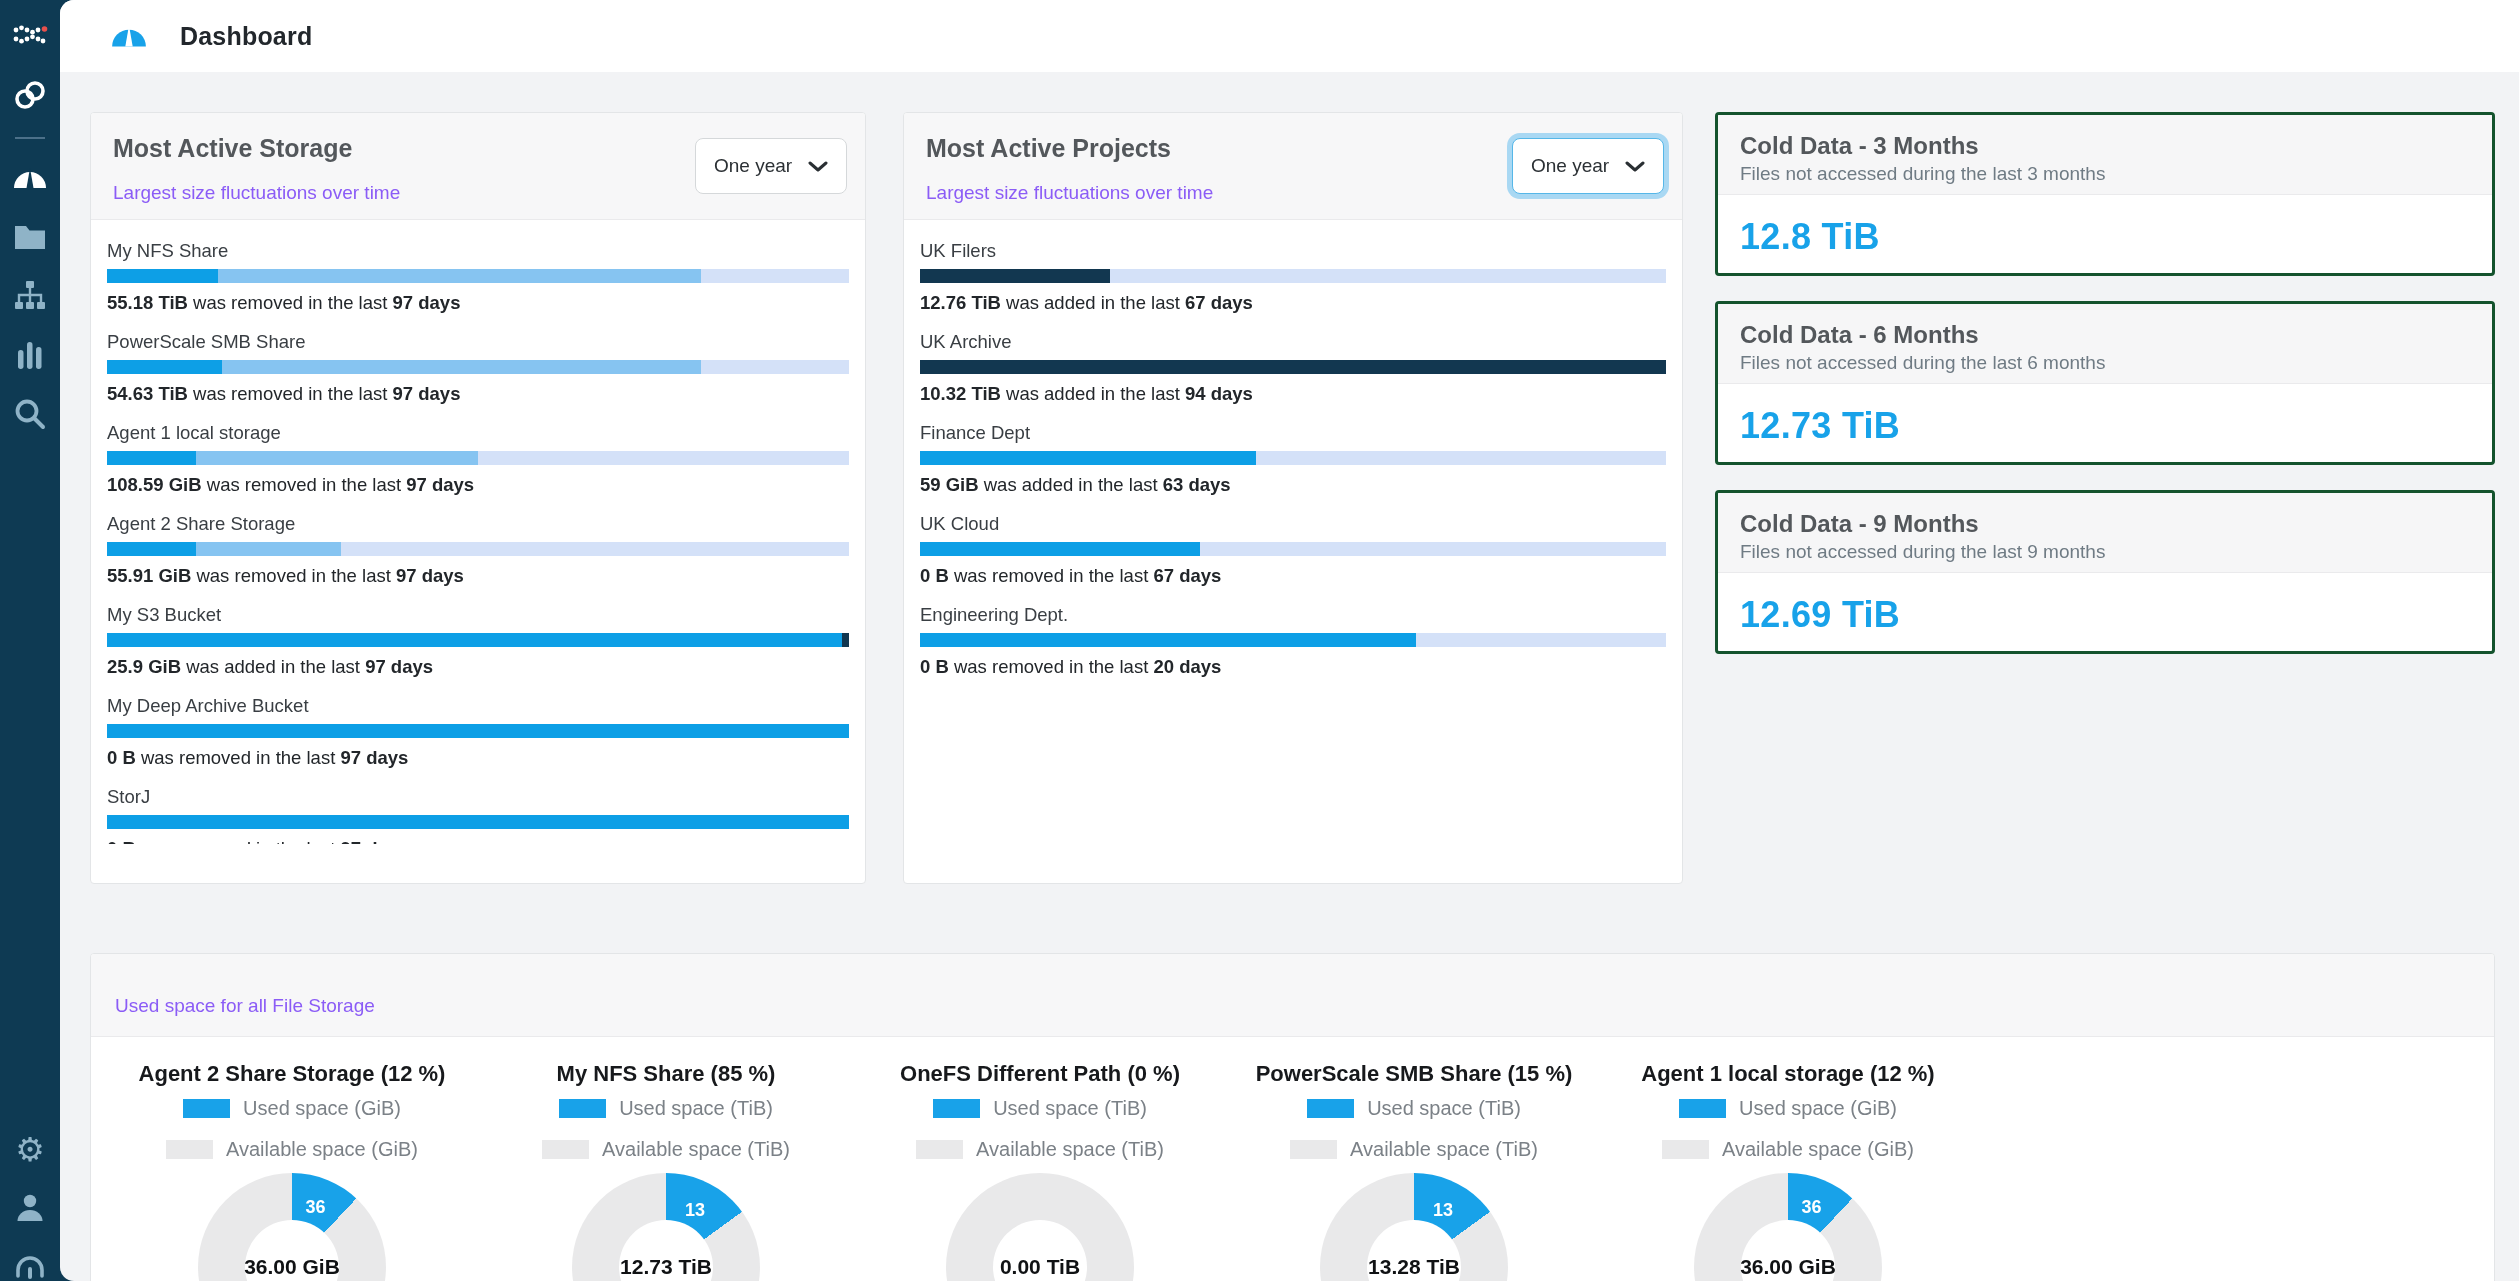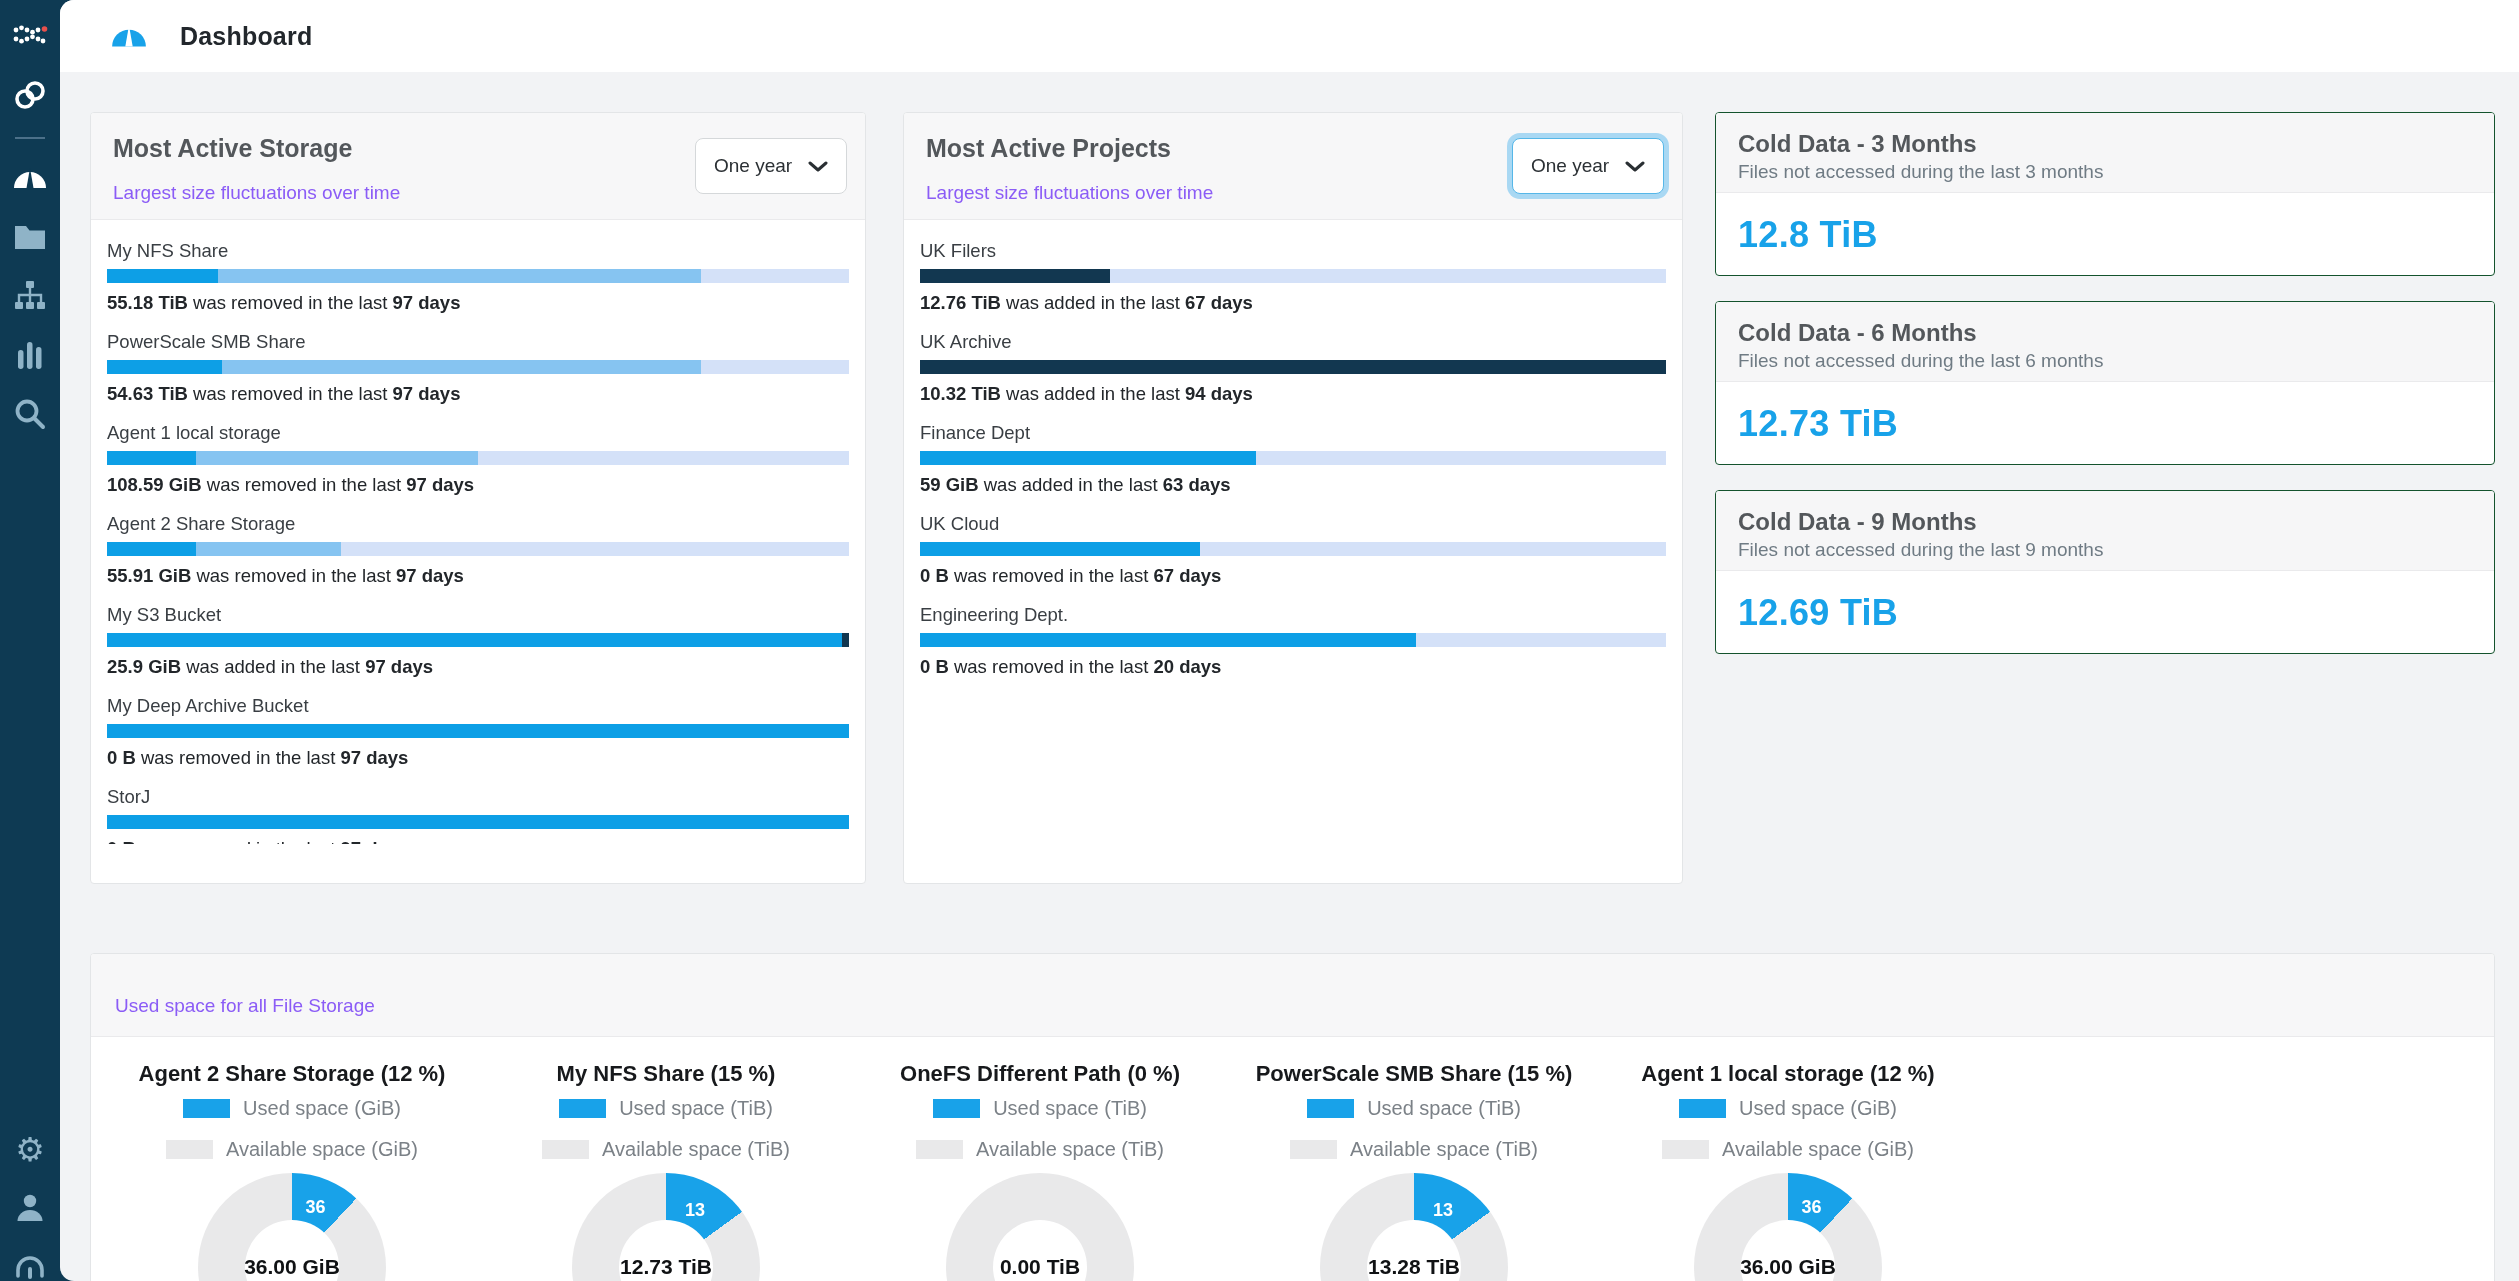--- a/index.html
+++ b/index.html
@@ -45,21 +45,21 @@
   .bar-track { height:14px; display:flex; overflow:hidden; }
   .bar-track .seg { height:100%; }
   .bar-stat { font-size:18.5px; color:#22262a; line-height:22px; margin-top:9px; }
   .bar-stat b { font-weight:700; }
 
   .gap1 { width:37px; flex:0 0 37px; }
   .gap2 { width:32px; flex:0 0 32px; }
 
   
   .cold-col { width:780px; flex:0 0 780px; }
-  .cold-card { background:#fff; border:1px solid #14532d; border-radius:4px; overflow:hidden;
+  .cold-card { background:#fff; border:3px solid #14532d; border-radius:4px; overflow:hidden;
                height:164px; margin-bottom:25px; }
   .cold-head { background:#f6f6f7; border-bottom:1px solid #eaeaec; padding:17px 22px 12px 22px; height:80px; }
   .cold-title { font-size:24px; font-weight:700; color:#53575b; line-height:28px; }
   .cold-sub { font-size:19px; color:#6f7b84; line-height:24px; margin-top:2px; }
   .cold-value-wrap { height:83px; display:flex; align-items:center; padding:0 22px; }
   .cold-value { font-size:36px; font-weight:800; color:#18a2e9; letter-spacing:.3px; }
 
   
   .row2 { margin-top:69px; width:2405px; }
   .row2 .panel-header { padding:22px 24px 18px 24px; }
@@ -375,21 +375,21 @@
               </div>
               <div class="donut" style="background: conic-gradient(rgb(24, 162, 233) 0deg, rgb(24, 162, 233) 12%, rgb(233, 233, 234) 12%, rgb(233, 233, 234) 100%);">
                 <span class="slice-label" style="left: 117.56px; top: 34.4943px;">36</span>
                 <span class="slice-label" style="left: 94px; top: 158px;">255</span>
                 <div class="donut-hole">
                   <span class="center-label">36.00 GiB</span>
                 </div>
               </div>
             </div>
             <div class="chart-col">
-              <div class="chart-title">My NFS Share (15 %)</div>
+              <div class="chart-title">My NFS Share (85 %)</div>
               <div class="legend">
                 <div class="legend-row">
                   <span class="swatch" style="background: rgb(24, 162, 233);"></span>
                   <span class="legend-label">Used space (TiB)</span>
                 </div>
                 <div class="legend-row">
                   <span class="swatch" style="background: rgb(233, 233, 234);"></span>
                   <span class="legend-label">Available space (TiB)</span>
                 </div>
               </div>

